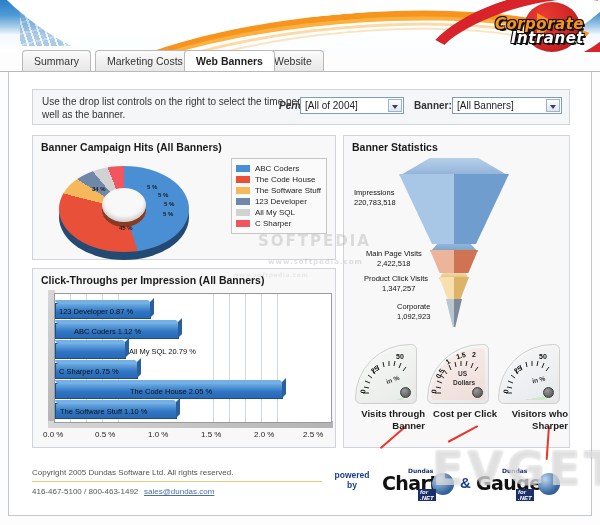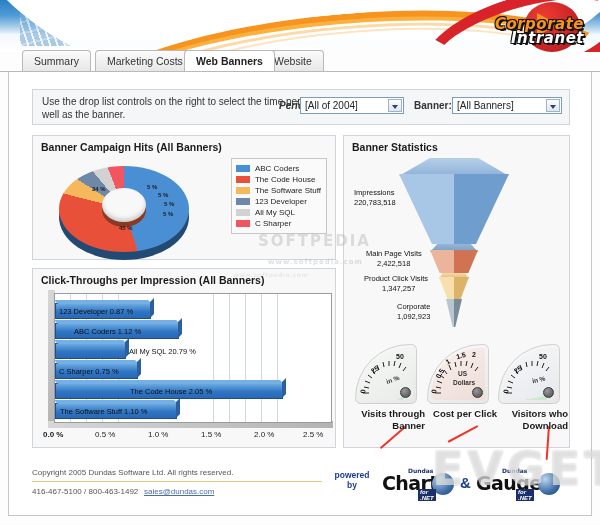--- a/index.html
+++ b/index.html
@@ -257,21 +257,21 @@
       <div class="bar" style="left:22px;top:114px;width:228px;"></div>
       <div class="bar" style="left:22px;top:134px;width:122px;"></div>
 
       <span class="barlab" style="left:26px;top:38px;">123 Developer  0.87 %</span>
       <span class="barlab" style="left:41px;top:58px;">ABC Coders  1.12 %</span>
       <span class="barlab" style="left:96px;top:78px;">All My SQL  20.79 %</span>
       <span class="barlab" style="left:26px;top:98px;">C Sharper  0.75 %</span>
       <span class="barlab" style="left:97px;top:118px;">The Code House  2.05 %</span>
       <span class="barlab" style="left:27px;top:138px;">The Software Stuff  1.10 %</span>
 
-      <span class="xtick" style="left:10px;top:161px;font-weight:bold;">0.0 %</span>
+      <span class="xtick" style="left:10px;top:161px;">0.0 %</span>
       <span class="xtick" style="left:62px;top:161px;">0.5 %</span>
       <span class="xtick" style="left:115px;top:161px;">1.0 %</span>
       <span class="xtick" style="left:168px;top:161px;">1.5 %</span>
       <span class="xtick" style="left:221px;top:161px;">2.0 %</span>
       <span class="xtick" style="left:270px;top:161px;">2.5 %</span>
     </div>
 
     <div class="panel" style="left:334px;top:63px;width:227px;height:313px;">
       <div class="ptitle">Banner Statistics</div>
 
@@ -400,21 +400,21 @@
 
       <div class="gcap" style="left:3px;top:272px;">
         <div>Visits through</div>
         <div>Banner</div>
       </div>
       <div class="gcap" style="left:75px;top:272px;">
         <div>Cost per Click</div>
       </div>
       <div class="gcap" style="left:146px;top:272px;">
         <div>Visitors who</div>
-        <div>Download</div>
+        <div>Sharper</div>
       </div>
     </div>
 
     <div class="foot">
       <div class="fline"></div>
       <div class="fcopy">Copyright 2005 Dundas Software Ltd. All rights reserved.</div>
       <div class="fphone">416-467-5100 / 800-463-1492</div>
       <div class="fmail">sales@dundas.com</div>
 
       <div class="powered">

